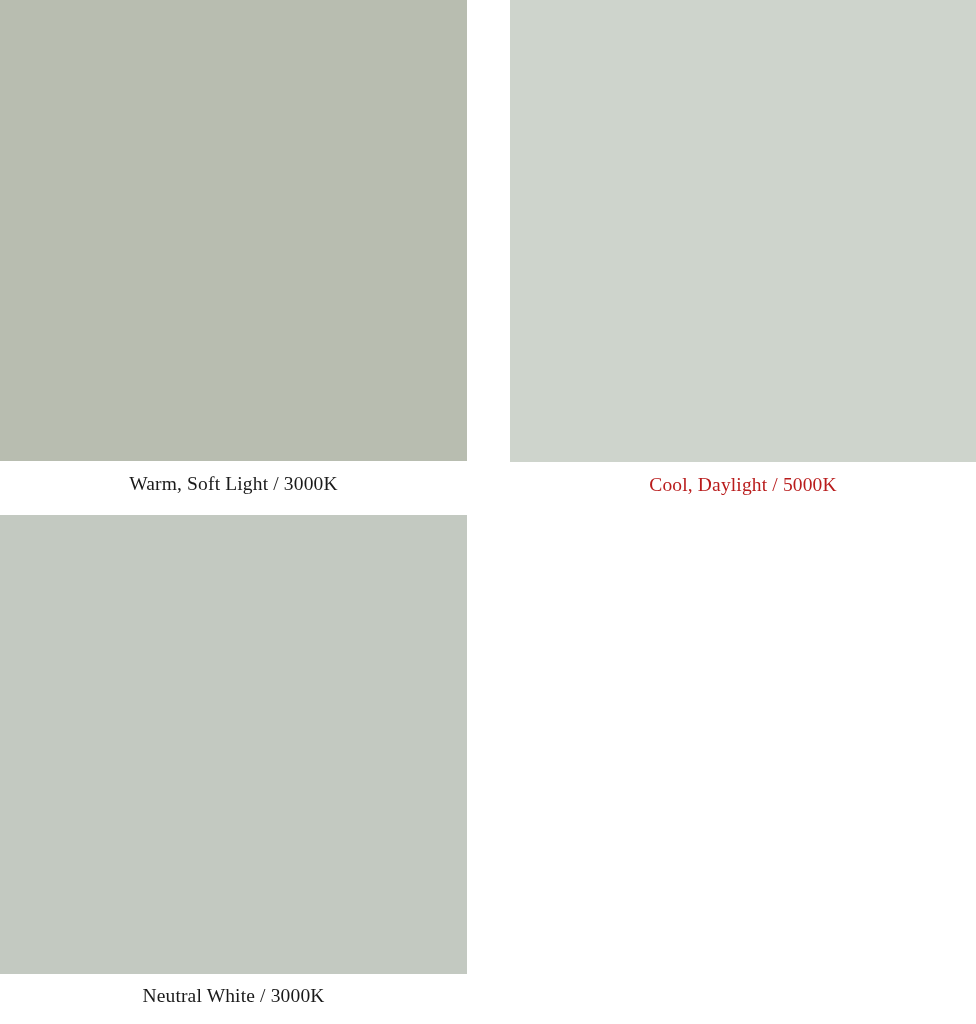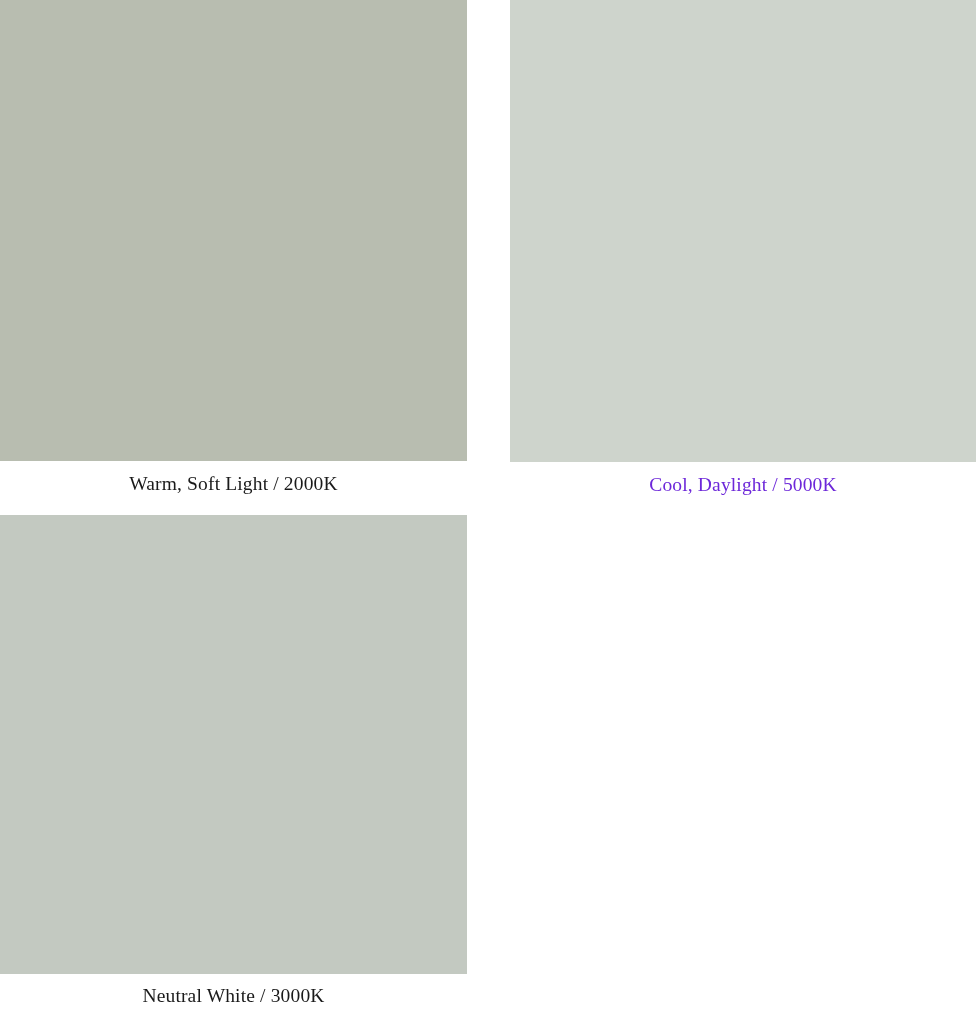--- a/index.html
+++ b/index.html
@@ -61,26 +61,26 @@
   .cell--three .swatch  { height: 459px; }
   .cell--three .caption { margin-top: 12px; }
 </style>
 </head>
 <body style="background-color: rgb(255, 255, 255);">
 
 <div class="gallery">
 
   <div class="cell cell--one">
     <div class="swatch" style="background-color: rgb(184, 189, 176);"></div>
-    <div class="caption" style="color: rgb(26, 26, 26);">Warm, Soft Light / 2000K</div>
+    <div class="caption" style="color: rgb(26, 26, 26);">Warm, Soft Light / 3000K</div>
   </div>
 
   <div class="cell cell--two">
     <div class="swatch" style="background-color: rgb(206, 212, 204);"></div>
-    <div class="caption" style="color: #6d28d9;">Cool, Daylight / 5000K</div>
+    <div class="caption" style="color: #b91c1c;">Cool, Daylight / 5000K</div>
   </div>
 
   <div class="cell cell--three">
     <div class="swatch" style="background-color: rgb(195, 201, 193);"></div>
     <div class="caption" style="color: rgb(26, 26, 26);">Neutral White / 3000K</div>
   </div>
 
 </div>
 
 </body></html>

